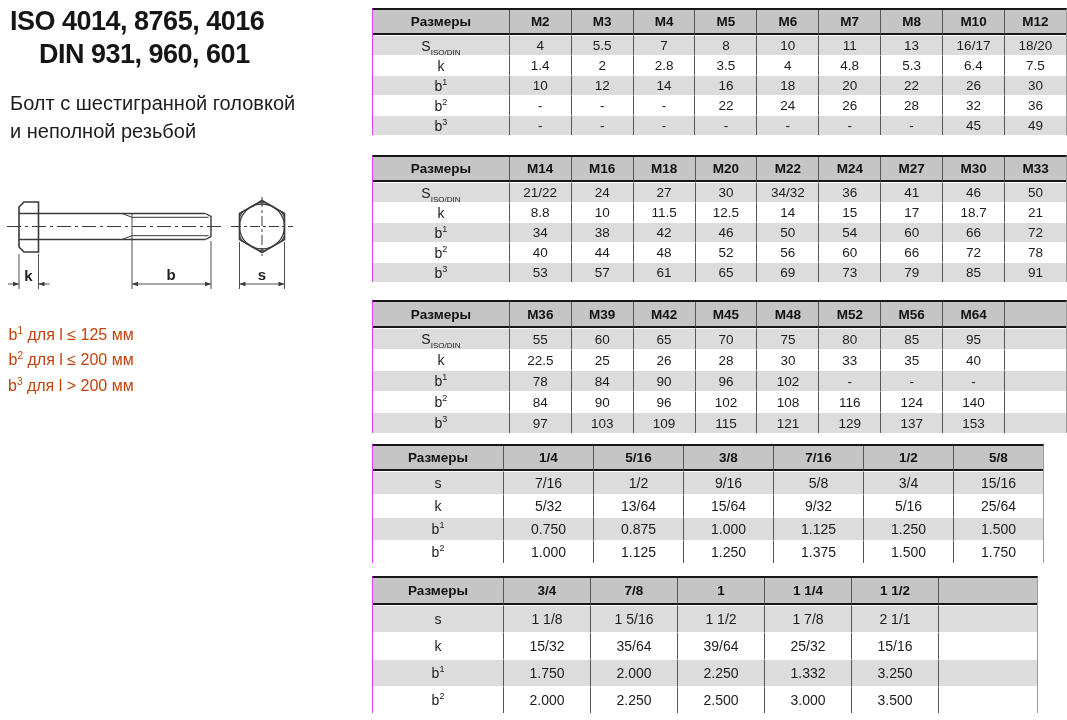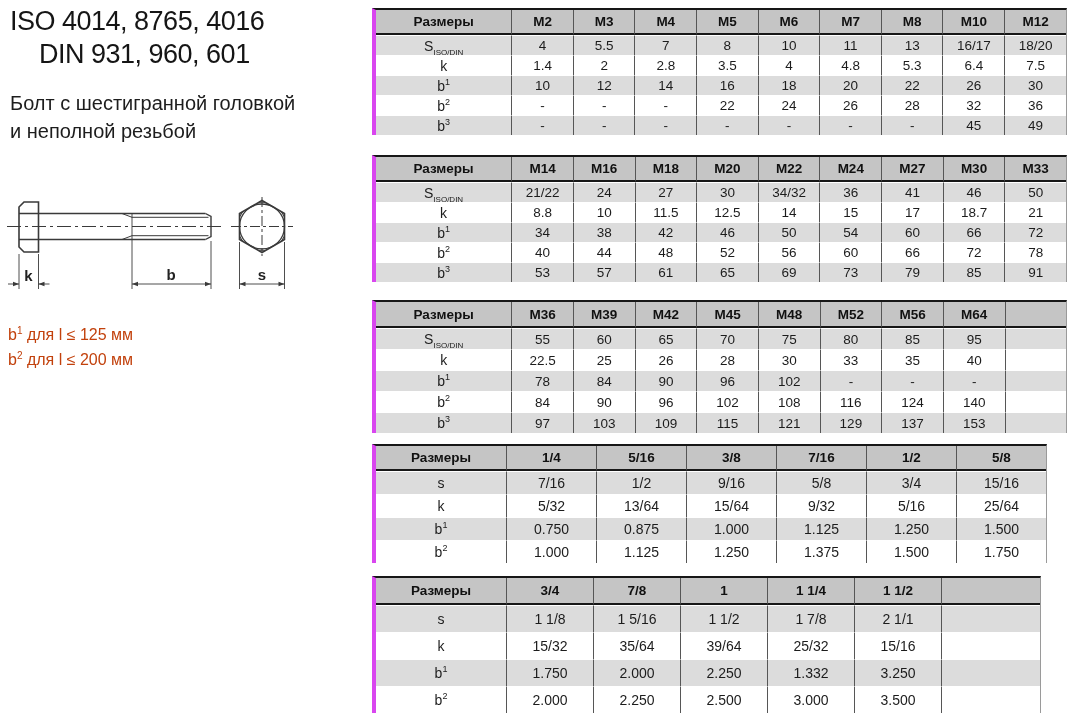--- a/index.html
+++ b/index.html
@@ -3,33 +3,33 @@
 <meta charset="utf-8">
 <style>
   html,body{margin:0;padding:0;}
   body{
     width:1067px;height:720px;position:relative;overflow:hidden;
     background:#ffffff;color:#1b1b1b;
     font-family:"Liberation Sans", sans-serif;
   }
   .abs{position:absolute;}
   
-  .title{font-weight:normal;font-size:27px;letter-spacing:-0.5px;color:#151515;white-space:nowrap;}
+  .title{font-weight:bold;font-size:27px;letter-spacing:-0.5px;color:#151515;white-space:nowrap;}
   #title1{left:10px;top:6px;}
   #title2{left:10px;top:39px;margin-left:29px;}
   .subtitle{font-size:20px;color:#1d1d1d;white-space:nowrap;}
   #sub1{left:10px;top:92px;}
   #sub2{left:10px;top:120px;}
   #notes{left:8px;top:320px;font-size:16px;line-height:21px;color:#c2410c;text-align:right;}
   #notes .note{white-space:nowrap;}
   #notes sup{font-size:10px;}
   
   .spec-table{
     position:absolute;border-collapse:separate;border-spacing:0;table-layout:fixed;
-    border-top:2px solid #171717;border-left:4px solid #d946ef;border-right:1px solid #9a9a9a;
+    border-top:2px solid #171717;border-left:1px solid #d946ef;border-right:1px solid #9a9a9a;
   }
   .spec-table th,.spec-table td{
     padding:0;margin:0;text-align:center;vertical-align:middle;overflow:hidden;white-space:nowrap;
   }
   .spec-table th{
     background:#c5c5c5;font-weight:bold;font-size:13.5px;color:#111;
     border-bottom:2px solid #171717;
   }
   .spec-table td{font-size:13.5px;color:#1c1c1c;background:#fff;}
   .spec-table th+th,.spec-table td+td{border-left:1px solid #565656;}
@@ -88,20 +88,21 @@
     <polygon points="284.5,99 278.5,96.8 278.5,101.2"></polygon>
   </g>
   <text x="28.5" y="96" text-anchor="middle">k</text>
   <text x="171" y="95" text-anchor="middle">b</text>
   <text x="262" y="95" text-anchor="middle">s</text>
 </svg>
 
 <div class="abs" id="notes">
     <div class="note">b<sup>1</sup> для l ≤ 125 мм</div>
     <div class="note">b<sup>2</sup> для l ≤ 200 мм</div>
+    <div class="note">b<sup>3</sup> для l &gt; 200 мм</div>
   </div>
 
 <table class="spec-table" style="top: 8px; left: 372px;">
     <colgroup>
       <col style="width: 136px;">
       <col style="width: 62px;">
       <col style="width: 62px;">
       <col style="width: 62px;">
       <col style="width: 62px;">
       <col style="width: 62px;">

